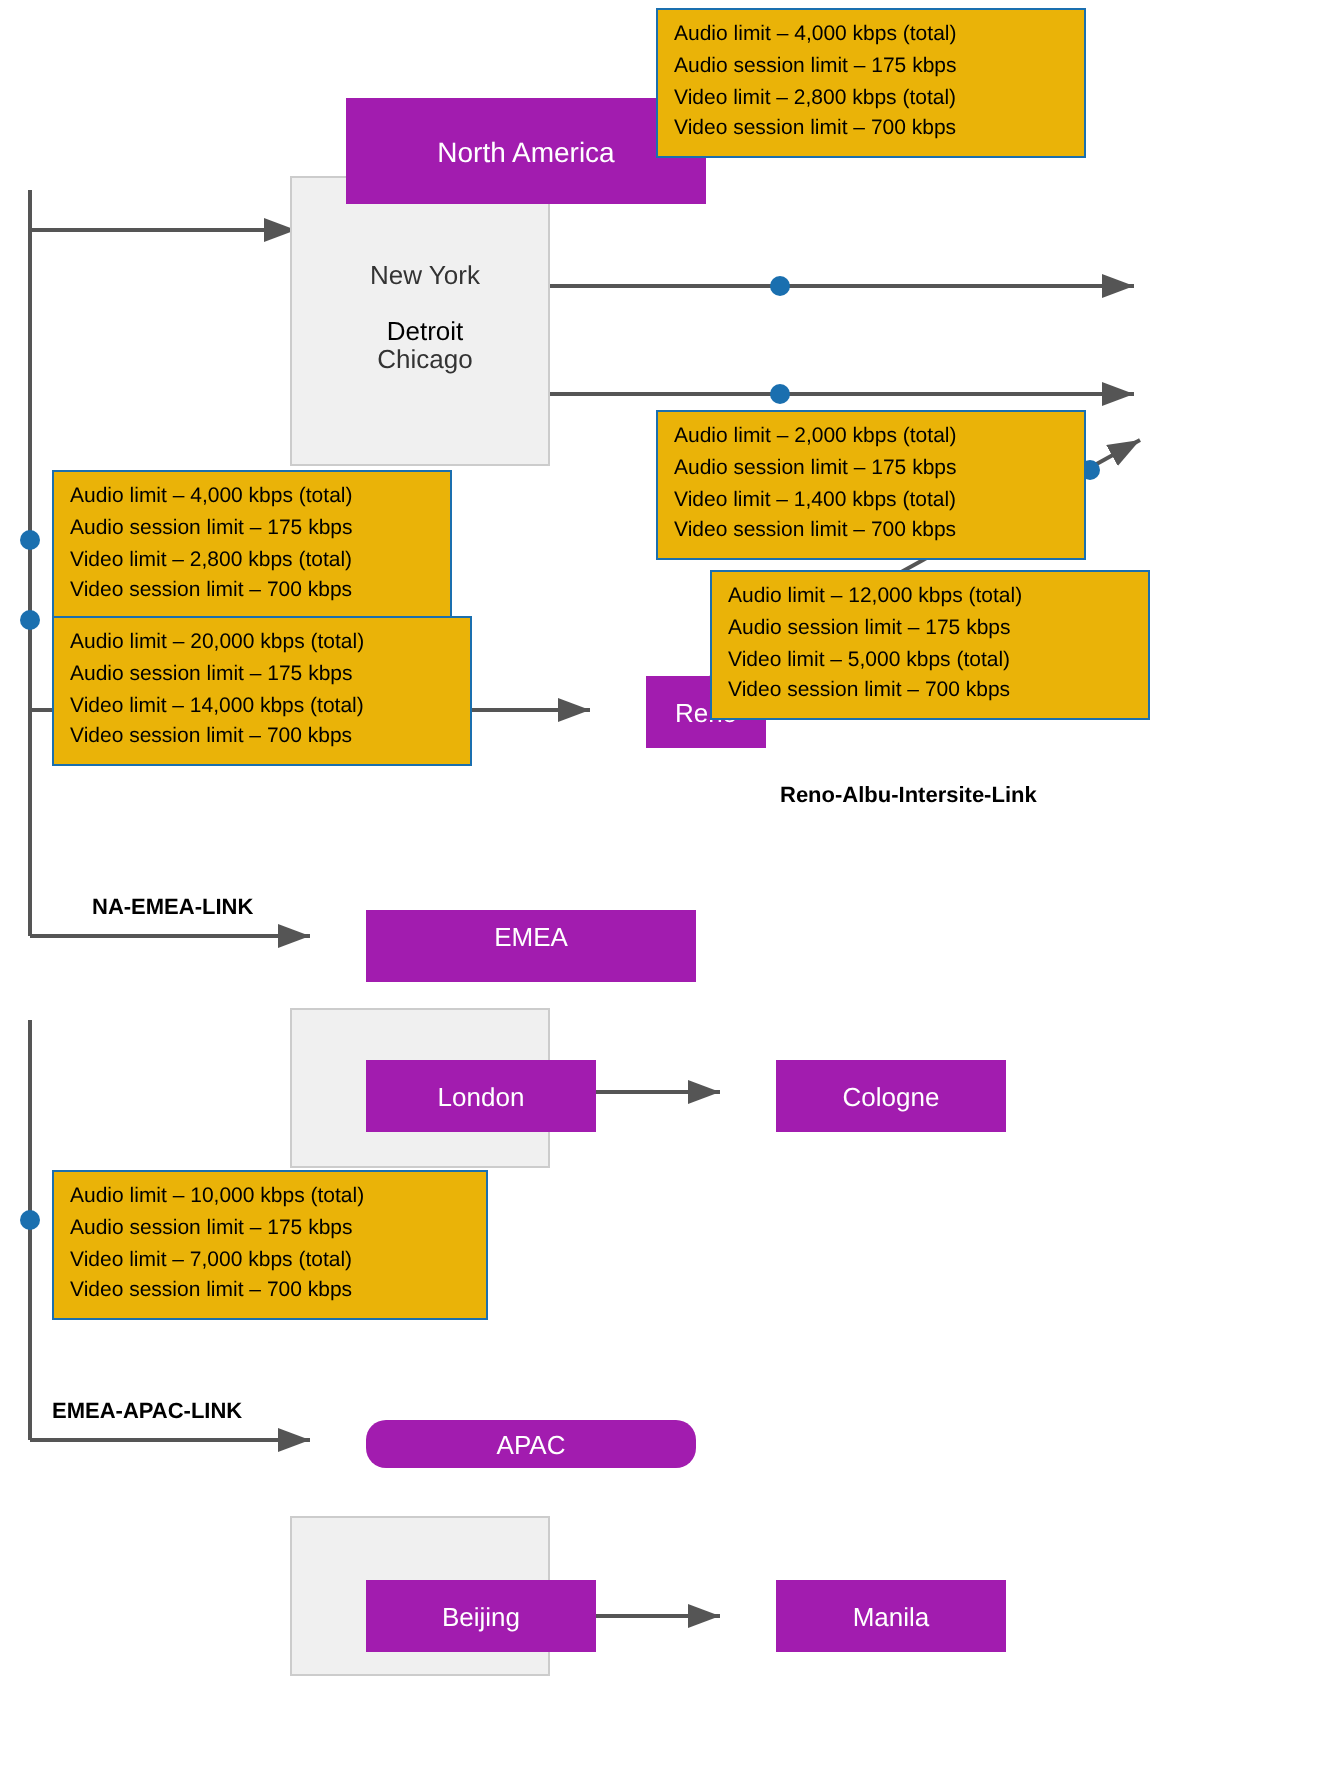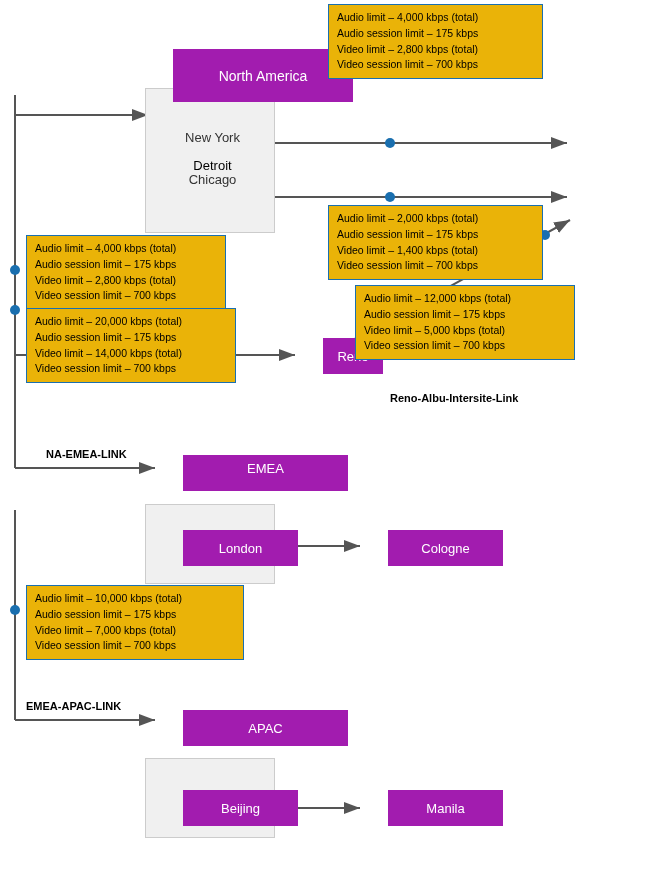--- a/index.html
+++ b/index.html
@@ -207,21 +207,21 @@
     <div>Video limit – 7,000 kbps  (total)</div>
     <div>Video session limit – 700 kbps</div>
   </div>
 
   <div class="label-text" style="left:26px; top:700px;">
     <span>EMEA-APAC-LINK</span>
   </div>
 
   <div class="region-box" style="left:145px; top:758px; width:130px; height:80px;"></div>
 
-  <div class="blue-box" style="left:155px; top:710px; width:165px; height:36px; display:flex; align-items:center; justify-content:center;">
+  <div class="blue-box" style="left:155px; top:710px; width:165px; height:24px; display:flex; align-items:center; justify-content:center;border-radius:10px;">
     <span>APAC</span>
   </div>
 
   <div class="blue-box" style="left:155px; top:790px; width:115px; height:36px; display:flex; align-items:center; justify-content:center;">
     <span>Beijing</span>
   </div>
 
   <div class="blue-box" style="left:360px; top:790px; width:115px; height:36px; display:flex; align-items:center; justify-content:center;">
     <span>Manila</span>
   </div>

